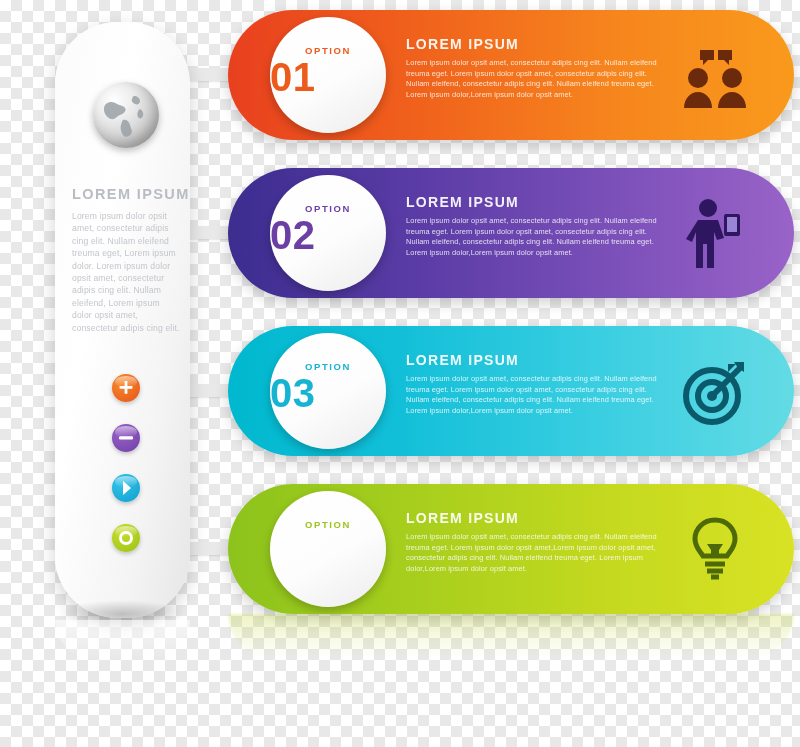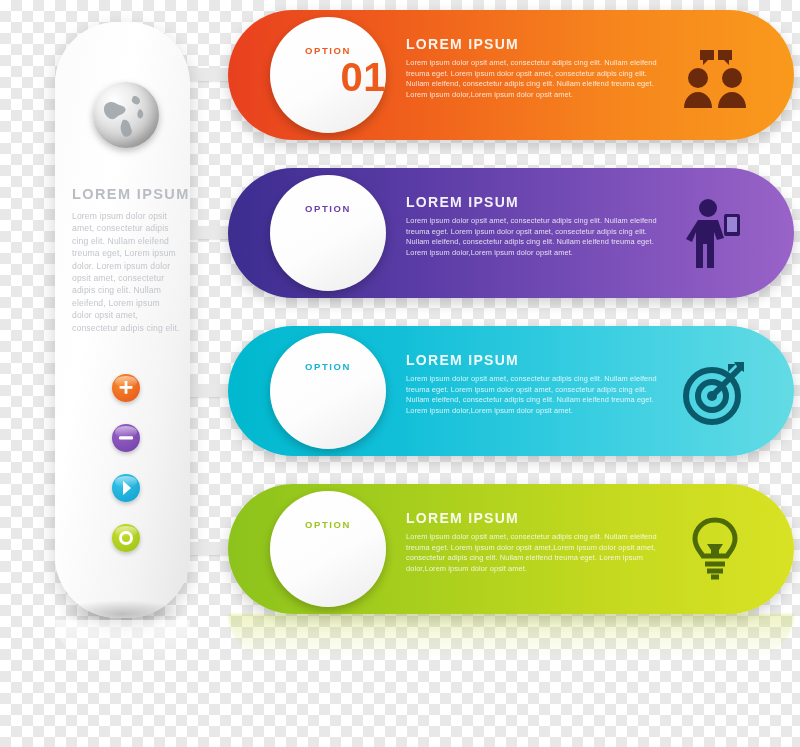--- a/index.html
+++ b/index.html
@@ -70,21 +70,21 @@
     letter-spacing:1.3px;color:rgba(255,255,255,.92);}
   .bar-body{position:absolute;left:178px;top:48px;width:262px;font-size:7.4px;
     line-height:10.6px;color:rgba(255,255,255,.82);letter-spacing:.1px;}
 
   
   .opt{position:absolute;left:42px;top:7px;width:116px;height:116px;border-radius:50%;
     background:linear-gradient(150deg,#ffffff 0%,#fdfdfd 55%,#ececec 100%);
     box-shadow:0 4px 10px rgba(0,0,0,.22);}
   .opt-label{position:absolute;top:28px;left:0;width:116px;text-align:center;
     font-size:9.5px;letter-spacing:1.6px;font-weight:700;}
-  .opt-num{position:absolute;top:38px;left:0;width:116px;text-align:right;
+  .opt-num{position:absolute;top:38px;left:0;width:116px;text-align:left;
     font-size:40px;font-weight:700;letter-spacing:.5px;}
   .c1{color:#ec5a1c;} .c2{color:#6b3fa4;} .c3{color:#16b4d2;} .c4{color:#9dc41b;}
 
   .bar-icon{position:absolute;right:42px;top:28px;width:74px;height:74px;}
 
   
   .refl{position:absolute;left:228px;width:566px;height:44px;border-radius:0 0 65px 65px;
     opacity:.30;filter:blur(1px);}
   .r4{top:614px;background:linear-gradient(180deg,rgba(190,214,30,.85),rgba(190,214,30,0));}
   .panel-refl{position:absolute;left:55px;top:620px;width:135px;height:40px;border-radius:0 0 62px 62px;
@@ -117,38 +117,40 @@
           <path d="M22 12h14v10H30l-5 5v-5h-3z"></path>
           <path d="M40 12h14v10h-3v5l-5-5h-6z"></path>
         </g>
       </svg>
     </div>
   </div>
 
   <div class="bar bar2">
     <div class="opt">
       <div class="opt-label c2">OPTION</div>
+      <div class="opt-num c2">02</div>
     </div>
     <div class="bar-title">LOREM IPSUM</div>
     <div class="bar-body">Lorem ipsum dolor opsit amet, consectetur adipis cing elit. Nullam eleifend treuma eget. Lorem ipsum dolor opsit amet, consectetur adipis cing elit. Nullam eleifend, consectetur adipis cing elit. Nullam eleifend treuma eget. Lorem ipsum dolor,Lorem ipsum dolor opsit amet.</div>
     <div class="bar-icon">
       <svg viewBox="0 0 74 74" width="74" height="74">
         <g fill="#2e1760">
           <circle cx="30" cy="12" r="9"></circle>
           <path d="M20 24h20l6 18-7 2-3-8v36h-7V48h-4v24h-7V36l-4 10-6-3z"></path>
           <rect x="46" y="18" width="16" height="22" rx="2"></rect>
           <rect x="49" y="21" width="10" height="15" fill="#9a84d6"></rect>
         </g>
       </svg>
     </div>
   </div>
 
   <div class="bar bar3">
     <div class="opt">
       <div class="opt-label c3">OPTION</div>
+      <div class="opt-num c3">03</div>
     </div>
     <div class="bar-title">LOREM IPSUM</div>
     <div class="bar-body">Lorem ipsum dolor opsit amet, consectetur adipis cing elit. Nullam eleifend treuma eget. Lorem ipsum dolor opsit amet, consectetur adipis cing elit. Nullam eleifend, consectetur adipis cing elit. Nullam eleifend treuma eget. Lorem ipsum dolor,Lorem ipsum dolor opsit amet.</div>
     <div class="bar-icon">
       <svg viewBox="0 0 74 74" width="74" height="74">
         <g fill="none" stroke="#0a5a6b" stroke-width="6">
           <circle cx="34" cy="42" r="26"></circle>
           <circle cx="34" cy="42" r="14"></circle>
         </g>
         <circle cx="34" cy="42" r="5" fill="#0a5a6b"></circle>

